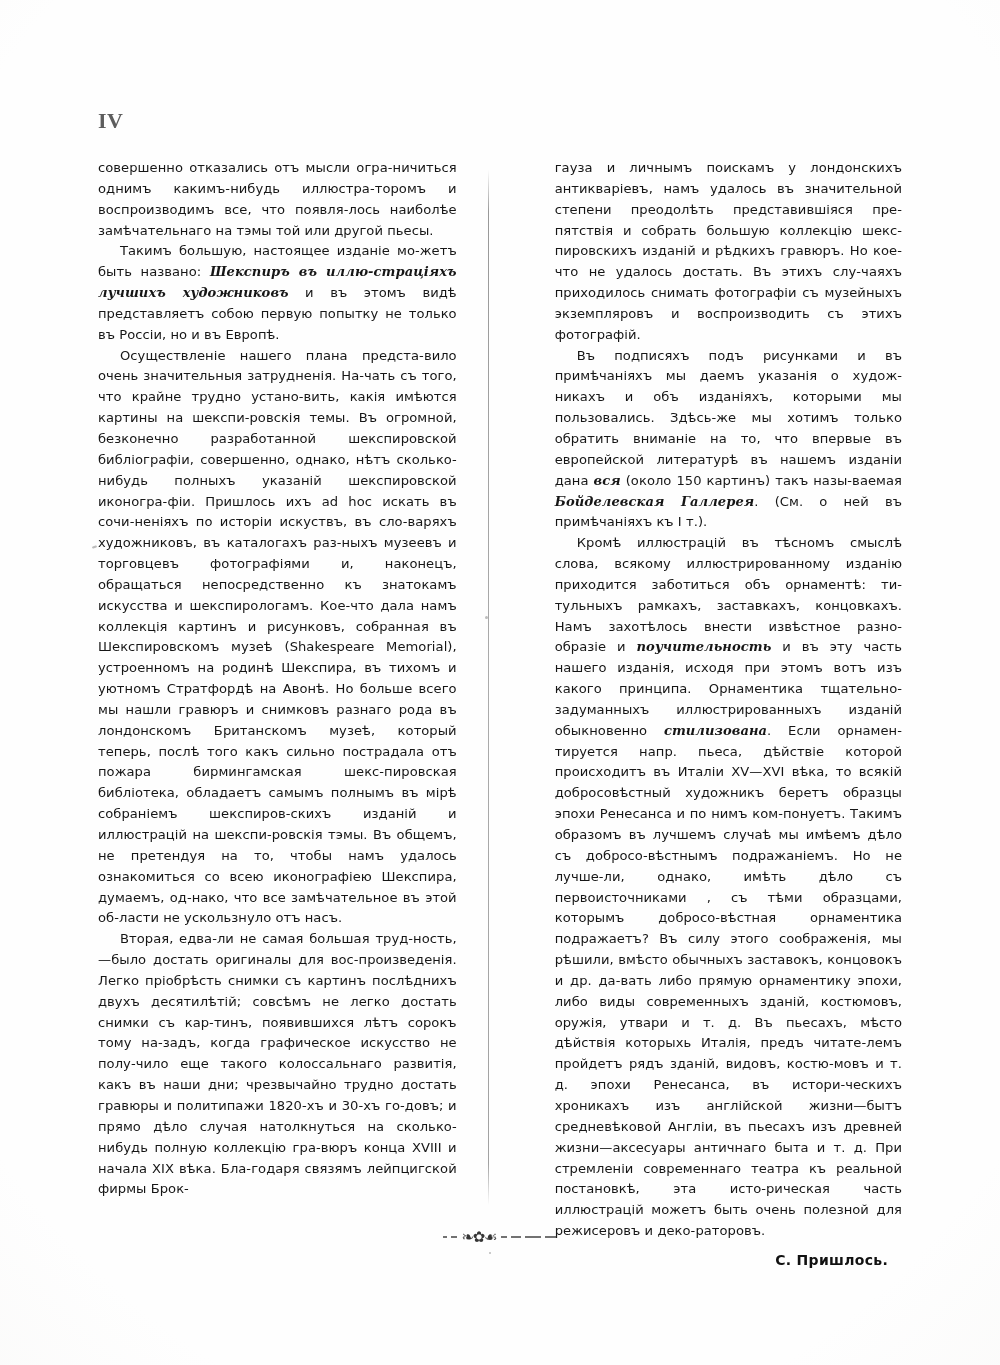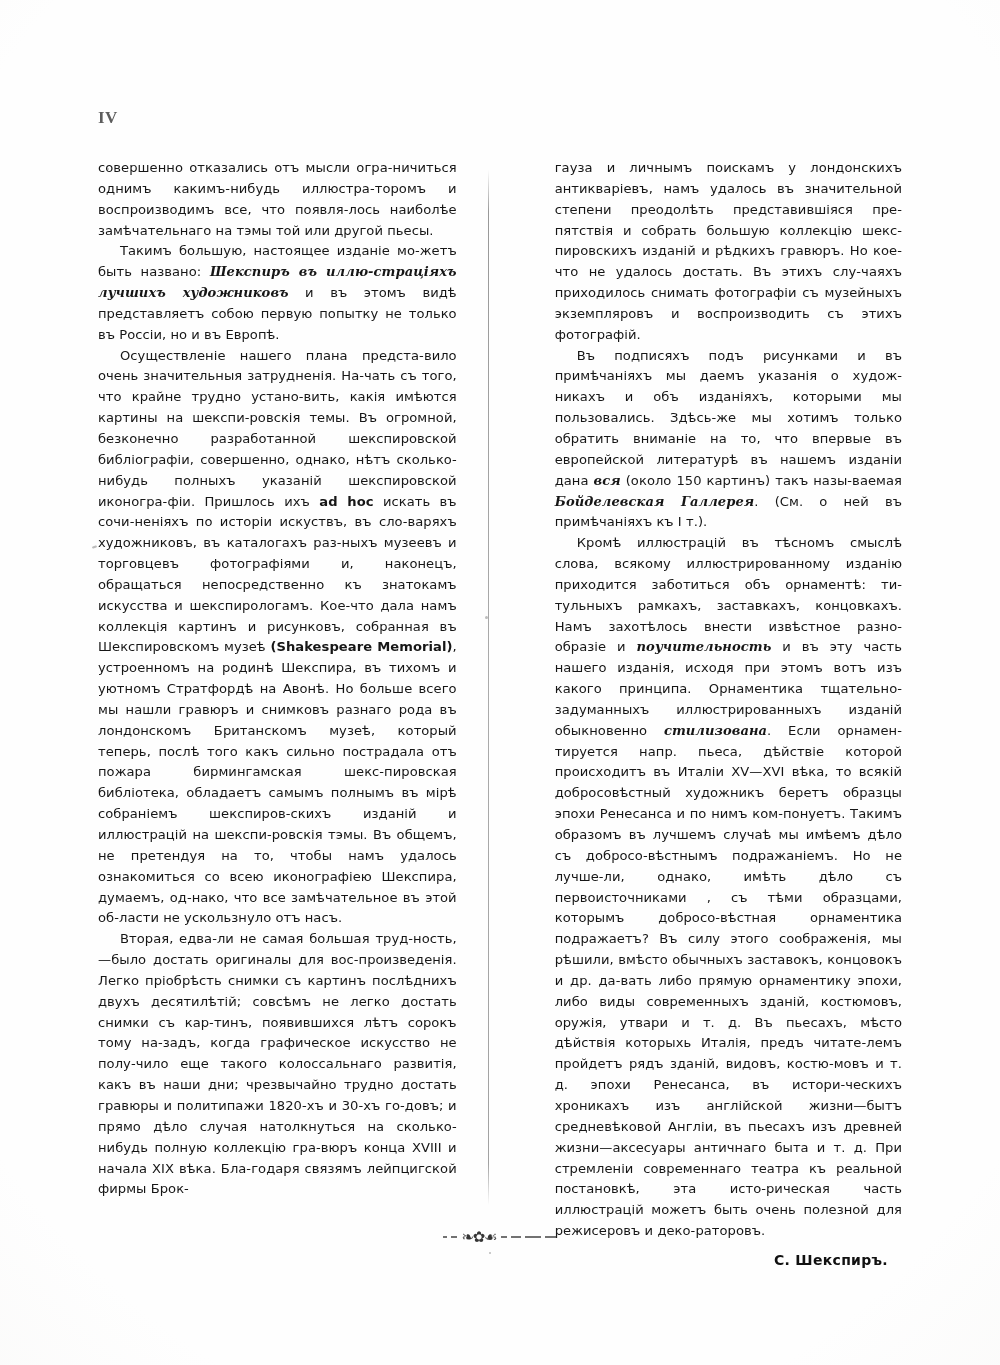--- a/index.html
+++ b/index.html
@@ -26,21 +26,21 @@
     background:
       radial-gradient(ellipse 120% 110% at 50% 45%, rgba(255,255,255,0) 55%, rgba(232,230,226,0.55) 100%);
     pointer-events: none;
   }
   .folio {
     position: absolute;
     left: 98px;
     top: 108px;
     font-family: "Liberation Serif", serif;
     font-weight: bold;
-    font-size: 17px;
+    font-size: 22px;
     color: #3a3a3a;
     letter-spacing: 0.5px;
     opacity: 0.82;
   }
   .columns {
     position: absolute;
     left: 98px;
     top: 158px;
     width: 804px;
     height: 1045px;
@@ -81,21 +81,20 @@
   }
   p.body-text.cont { text-indent: 0; }
   p.body-text em {
     font-family: "DejaVu Serif", serif;
     font-style: italic;
     font-weight: 600;
   }
   p.body-text .lat {
     font-family: "DejaVu Sans", sans-serif;
     font-style: normal;
-    font-weight: bold;
   }
   .signature {
     margin: 10px 0 0 0;
     text-align: right;
     font-family: "DejaVu Sans", sans-serif;
     font-weight: bold;
     font-size: 14px;
     color: #111;
     letter-spacing: 0.3px;
     padding-right: 14px;
@@ -167,21 +166,21 @@
     </div>
 
     <div class="col right">
 
       <p class="body-text cont">гауза и личнымъ поискамъ у лондонскихъ антикваріевъ, намъ удалось въ значительной степени преодолѣть представившіяся пре-пятствія и собрать большую коллекцію шекс-пировскихъ изданій и рѣдкихъ гравюръ. Но кое-что не удалось достать. Въ этихъ слу-чаяхъ приходилось снимать фотографіи съ музейныхъ экземпляровъ и воспроизводить съ этихъ фотографій.</p>
 
       <p class="body-text"><span>Въ подписяхъ подъ рисунками и въ примѣчаніяхъ мы даемъ указанія о худож-никахъ и объ изданіяхъ, которыми мы пользовались. Здѣсь-же мы хотимъ только обратить вниманіе на то, что впервые въ европейской литературѣ въ нашемъ изданіи дана </span><em>вся</em><span> (около 150 картинъ) такъ назы-ваемая </span><em>Бойделевская Галлерея</em><span>. (См. о ней въ примѣчаніяхъ къ I т.).</span></p>
 
       <p class="body-text"><span>Кромѣ иллюстрацій въ тѣсномъ смыслѣ слова, всякому иллюстрированному изданію приходится заботиться объ орнаментѣ: ти-тульныхъ рамкахъ, заставкахъ, концовкахъ. Намъ захотѣлось внести извѣстное разно-образіе и </span><em>поучительность</em><span> и въ эту часть нашего изданія, исходя при этомъ вотъ изъ какого принципа. Орнаментика тщательно-задуманныхъ иллюстрированныхъ изданій обыкновенно </span><em>стилизована</em><span>. Если орнамен-тируется напр. пьеса, дѣйствіе которой происходитъ въ Италіи XV—XVI вѣка, то всякій добросовѣстный художникъ беретъ образцы эпохи Ренесанса и по нимъ ком-понуетъ. Такимъ образомъ въ лучшемъ случаѣ мы имѣемъ дѣло съ добросо-вѣстнымъ подражаніемъ. Но не лучше-ли, однако, имѣть дѣло съ первоисточниками , съ тѣми образцами, которымъ добросо-вѣстная орнаментика подражаетъ? Въ силу этого соображенія, мы рѣшили, вмѣсто обычныхъ заставокъ, концовокъ и др. да-вать либо прямую орнаментику эпохи, либо виды современныхъ зданій, костюмовъ, оружія, утвари и т. д. Въ пьесахъ, мѣсто дѣйствія которыхь Италія, предъ читате-лемъ пройдетъ рядъ зданій, видовъ, костю-мовъ и т. д. эпохи Ренесанса, въ истори-ческихъ хроникахъ изъ англійской жизни—бытъ средневѣковой Англіи, въ пьесахъ изъ древней жизни—аксесуары античнаго быта и т. д. При стремленіи современнаго театра къ реальной постановкѣ, эта исто-рическая часть иллюстрацій можетъ быть очень полезной для режисеровъ и деко-раторовъ.</span></p>
 
-      <p class="signature">С. Шекспиръ.</p>
+      <p class="signature">С. Пришлось.</p>
 
     </div>
 
   </div>
 
   <div class="ornament-wrap">
     <div class="ornament">
       <span class="orn-dash d2"></span>
       <span class="orn-dash d1"></span>
       <span class="orn-fleuron">❧✿☙</span>

